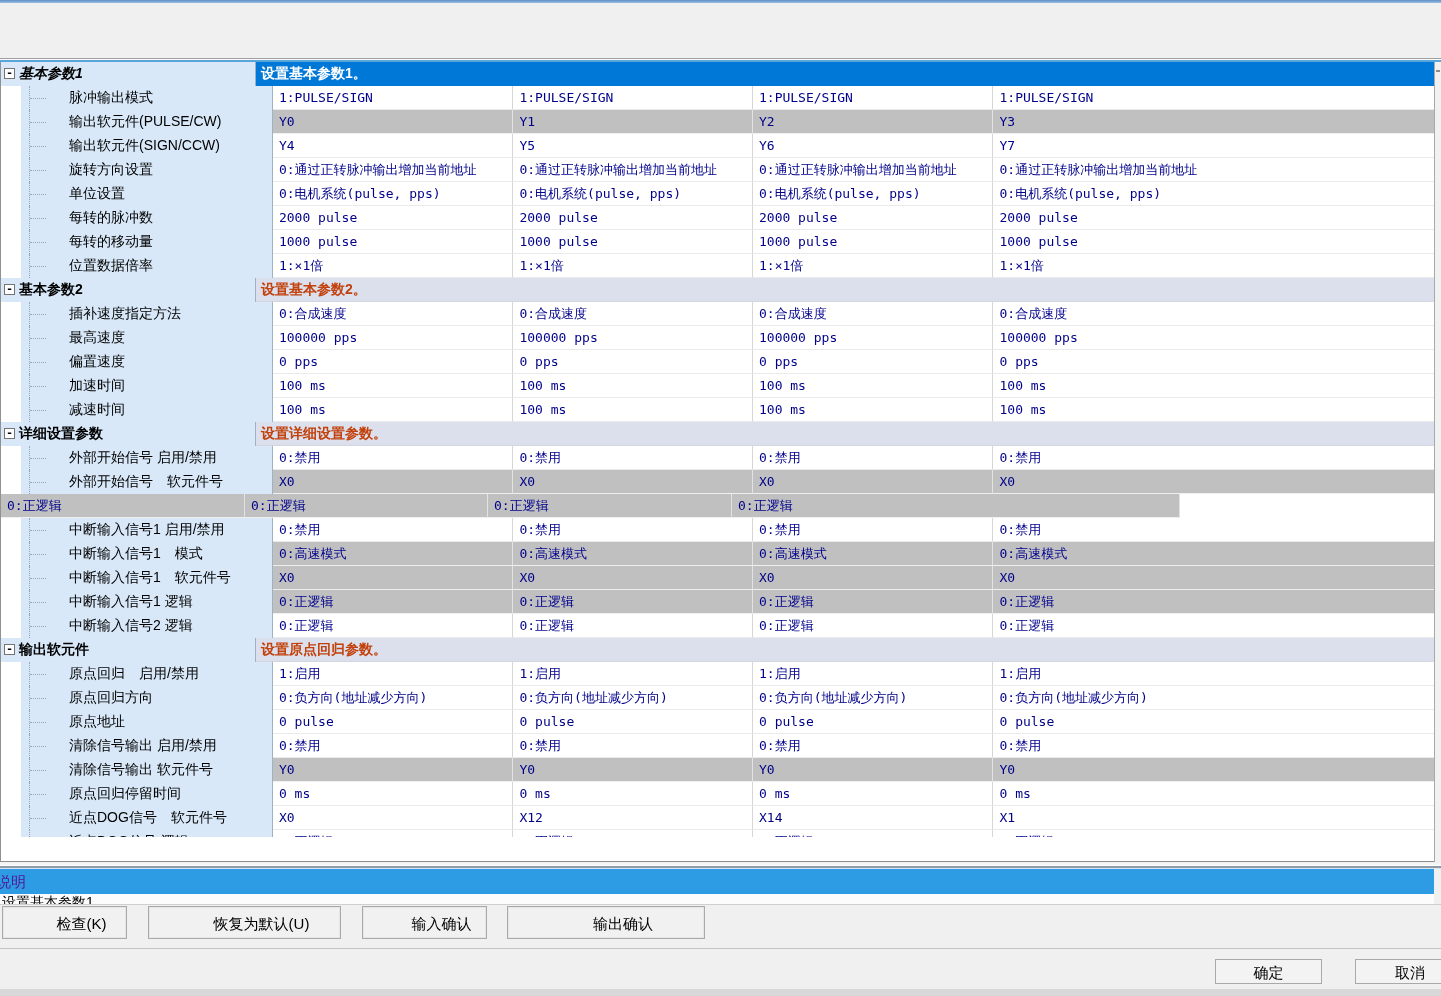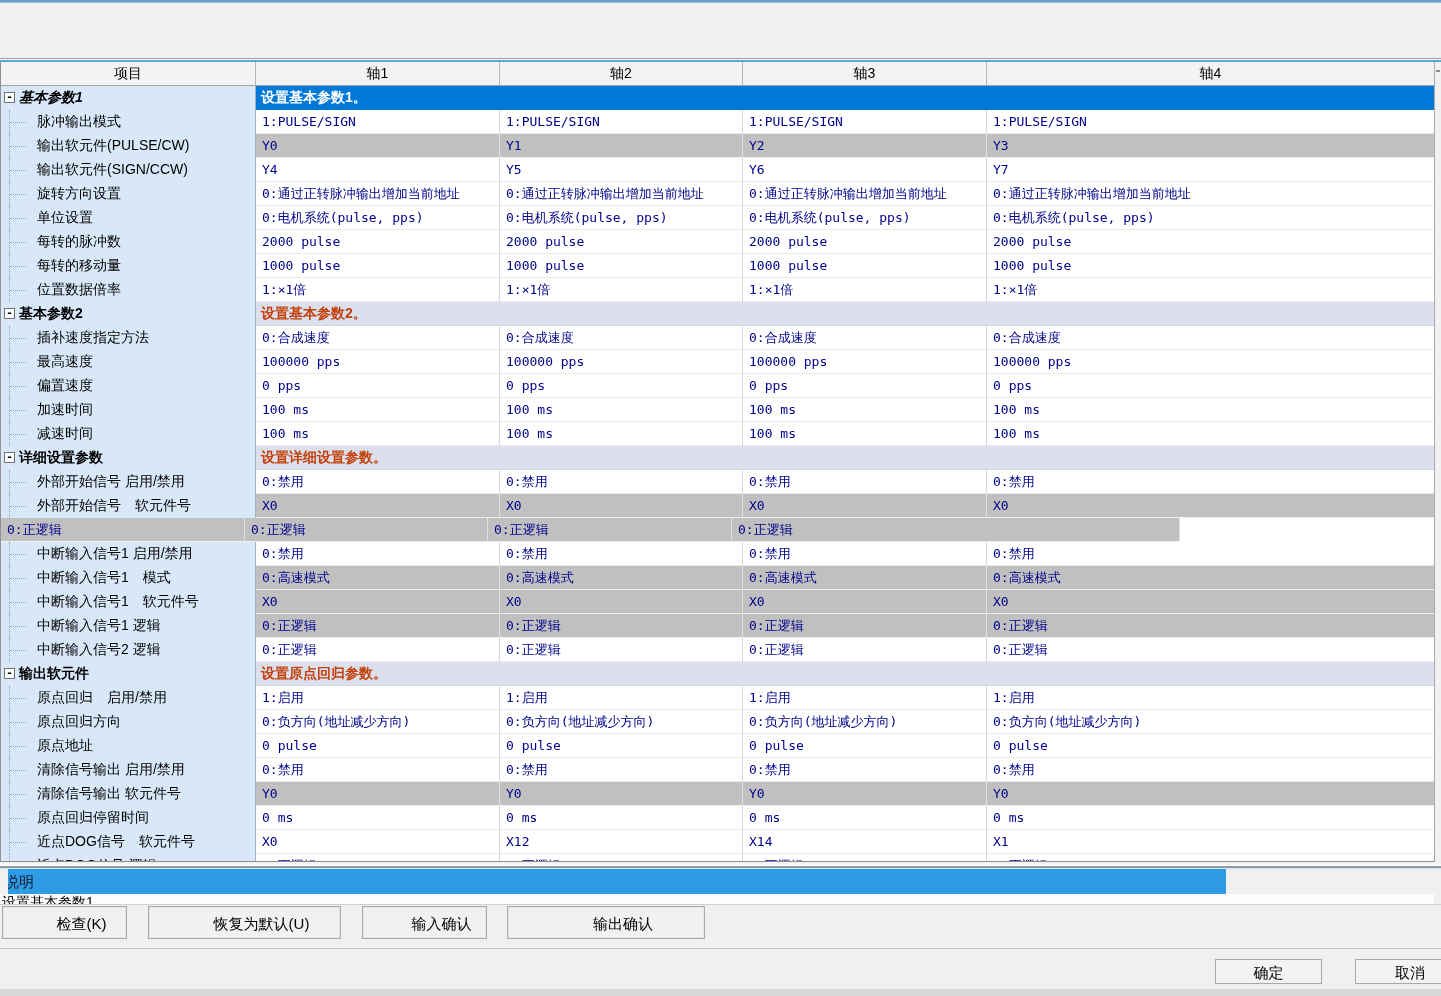--- a/index.html
+++ b/index.html
@@ -22,21 +22,21 @@
   .row{display:flex;width:1434px;height:24px;}
   .cell{box-sizing:border-box;height:24px;line-height:23px;overflow:hidden;white-space:nowrap;}
   .w-tree{width:255px;} .w-a1{width:244px;} .w-a2{width:243px;} .w-a3{width:244px;} .w-a4{width:448px;}
   .w-span{width:1179px;}
   .tree-cell{background:#D8E8F8;border-right:1px solid #9FB2C4;font-size:14px;color:#000;position:relative;}
   .tree-section{padding-left:18px;font-weight:bold;}
   .tree-section.first{font-style:italic;}
   .minus-box{position:absolute;left:3px;top:6px;width:11px;height:11px;box-sizing:border-box;
              border:1px solid #737373;background:#FFFFFF;color:#000;
              font:bold 11px/8px "DejaVu Sans Mono",monospace;text-align:center;font-style:normal;}
-  .tree-child{padding-left:36px;}
+  .tree-child{padding-left:48px;margin-left:20px;}
   .tree-child::before{content:"";position:absolute;left:8px;top:0;bottom:0;border-left:1px dotted #8FA5BB;}
   .tree-child::after{content:"";position:absolute;left:9px;top:12px;width:16px;border-top:1px dotted #8FA5BB;}
   .value-cell{padding-left:6px;font-family:"DejaVu Sans Mono","DejaVu Sans",monospace;font-size:13px;
               color:#00008B;background:#FFFFFF;border-right:1px solid #D6D6D6;border-bottom:1px solid #EAEAEA;}
   .value-cell.gray{background:#C0C0C0;border-bottom:1px solid #EFEFEF;border-right:1px solid #E2E2E2;}
   .span-cell{padding-left:5px;font-weight:bold;font-size:14px;color:#c2410c;background:#DBE0EC;
              border-bottom:1px solid #D2D6E2;}
   .span-cell.selected{background:#0078D7;color:#FFFFFF;border-bottom:1px solid #0078D7;}
   .row.partial{height:7px;}
   .row.partial .cell{height:7px;border-bottom:none;}
@@ -44,22 +44,22 @@
   
   .vscroll{position:absolute;left:1434px;top:62px;width:7px;height:800px;background:#F1F1F1;
            border-left:1px solid #A9A9A9;box-sizing:border-box;}
   .vscroll .nub{position:absolute;left:1px;top:8px;width:4px;height:2px;background:#8A8A8A;}
 
   
   .split-a{position:absolute;left:0;top:863px;width:1441px;height:2px;background:#F5F5F5;}
   .split-b{position:absolute;left:0;top:865px;width:1441px;height:1px;background:#FFFFFF;}
   .split-c{position:absolute;left:0;top:866px;width:1441px;height:2px;background:#8E9AA5;}
   .split-d{position:absolute;left:0;top:868px;width:1441px;height:1px;background:#D7E6F2;}
-  .desc-bar{position:absolute;left:0;top:869px;width:1218px;height:25px;background:#2E9BE5;
-            color:#0f172a;font-size:15px;line-height:25px;text-indent:-4px;overflow:hidden;margin-left:8px;}
+  .desc-bar{position:absolute;left:0;top:869px;width:1434px;height:25px;background:#2E9BE5;
+            color:#4c1d95;font-size:15px;line-height:25px;text-indent:-4px;overflow:hidden;}
   .desc-body{position:absolute;left:0;top:894px;width:1434px;height:10px;background:#FCFCFC;
              overflow:hidden;font-size:14px;line-height:17px;color:#000;padding-left:2px;box-sizing:border-box;}
 
   
   .btn-panel{position:absolute;left:0;top:904px;width:1441px;height:44px;background:#F0F0F0;
              border-top:1px solid #CFCFCF;box-sizing:border-box;}
   .act-btn{position:absolute;top:906px;height:33px;box-sizing:border-box;background:#F1F1F1;
            border:1px solid #A9A9A9;box-shadow:inset 0 0 0 1px #E6E6E6;
            font-size:15px;color:#000;text-align:center;line-height:31px;cursor:default;overflow:hidden;padding-left:40px;}
   .btn-check{left:2px;width:125px;}
@@ -80,27 +80,20 @@
 <body>
 
 <div class="screen">
   <div class="top-accent"></div>
   <div class="toolbar-area"></div>
   <div class="hl-a"></div>
   <div class="hl-b"></div>
   <div class="hl-c"></div>
 
   <div class="grid">
-    <div class="grid-header">
-      <div class="hcell w-tree">项目</div>
-      <div class="hcell w-a1">轴1</div>
-      <div class="hcell w-a2">轴2</div>
-      <div class="hcell w-a3">轴3</div>
-      <div class="hcell w-a4">轴4</div>
-    </div>
     <div>
         <div class="row">
           <div class="cell tree-cell w-tree tree-section first"><div class="minus-box">-</div><span>基本参数1</span></div>
           <div class="cell span-cell w-span selected">设置基本参数1。</div>
         </div>
         <div class="row">
           <div class="cell tree-cell w-tree tree-child">脉冲输出模式</div>
           <div class="cell value-cell w-a1">1:PULSE/SIGN</div>
           <div class="cell value-cell w-a2">1:PULSE/SIGN</div>
           <div class="cell value-cell w-a3">1:PULSE/SIGN</div>

